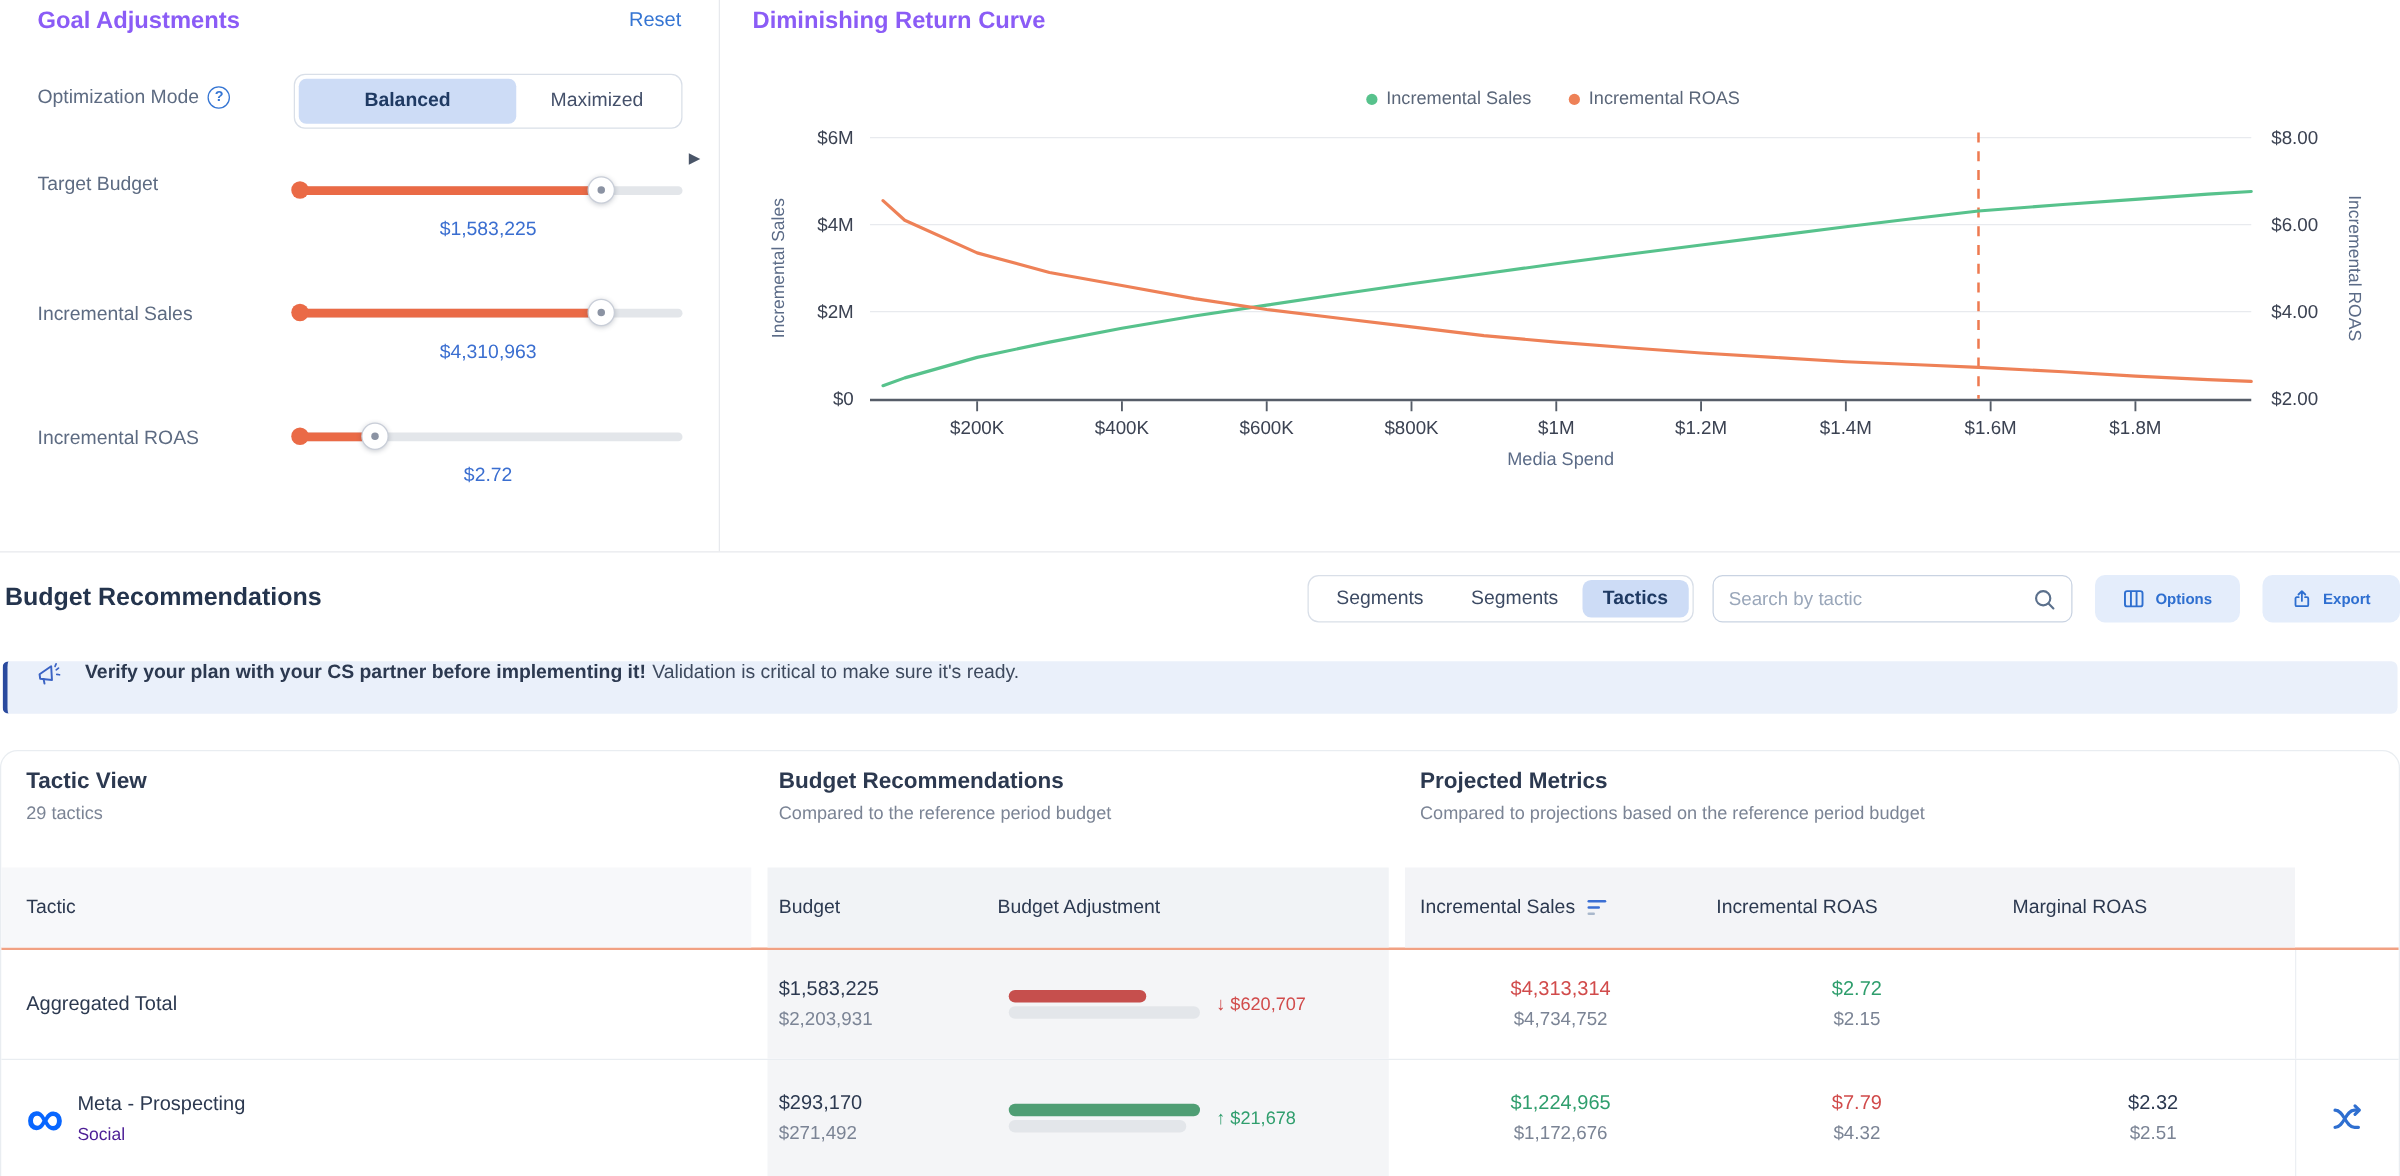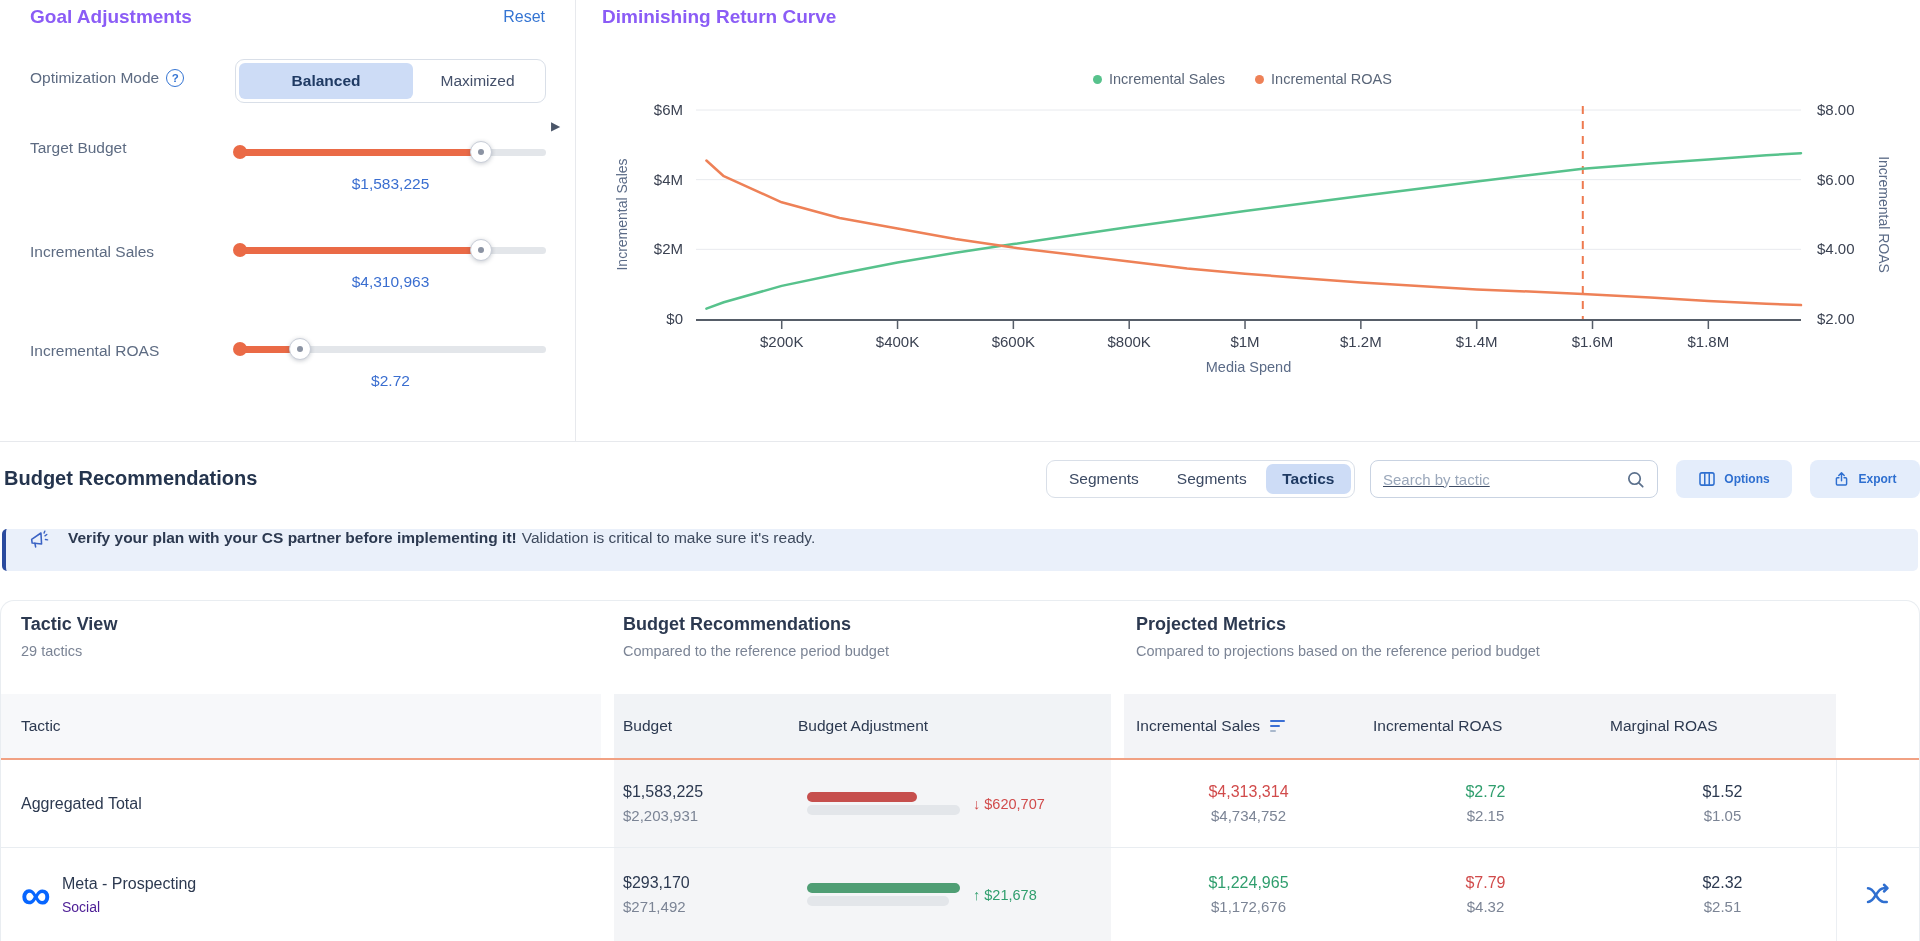--- a/index.html
+++ b/index.html
@@ -43,21 +43,21 @@
   .legend-item .dot { width:9px; height:9px; border-radius:50%; }
 
   
   #mid-heading { position:absolute; left:4px; top:467px; font-size:20px; font-weight:700; color:#24344d; }
   #tabs { position:absolute; left:1046px; top:460px; width:309px; height:38px; border:1px solid #d9dfe8; border-radius:9px;
     background:#fff; display:flex; padding:3px; }
   .tab { flex:1.2; display:flex; align-items:center; justify-content:center; font-size:15.5px; color:#3c4a63; border-radius:7px; cursor:pointer; }
   .tab.active { background:#cddcf6; color:#1f3a63; font-weight:700; flex:0.95; }
   #search-box { position:absolute; left:1370px; top:460px; width:288px; height:38px; border:1px solid #c9d3e2; border-radius:8px;
     background:#fff; display:flex; align-items:center; padding:0 12px; }
-  #search-box input { flex:1; border:none; outline:none; font-size:15px; color:#3c4a63; font-family:inherit; background:transparent;text-decoration:underline; }
+  #search-box input { flex:1; border:none; outline:none; font-size:15px; color:#3c4a63; font-family:inherit; background:transparent; }
   #search-box input::placeholder { color:#9aa7ba; }
   .blue-btn { position:absolute; top:460px; height:38px; background:#e4edfb; border:none; border-radius:8px; color:#2e6fd0;
     font-size:12px; font-weight:600; font-family:inherit; display:flex; align-items:center; justify-content:center; gap:8px; cursor:pointer; }
   #options-btn { left:1676px; width:116px; }
   #export-btn { left:1810px; width:110px; }
 
   
   #alert { position:absolute; left:2px; top:529px; width:1916px; height:42px; background:#eaf0fa; border-left:4px solid #2a4a9e;
     border-radius:5px; display:flex; align-items:flex-start; }
   #alert .megaphone { margin:0 18px 0 22px; display:flex; }
@@ -324,24 +324,20 @@
       <div></div>
       <div class="dr-proj">
         <div class="col-m stack">
           <span class="l1 adj-delta-metric" style="color: rgb(209, 75, 75);">$4,313,314</span>
           <span class="l2">$4,734,752</span>
         </div>
         <div class="col-m stack">
           <span class="l1" style="color: rgb(47, 158, 109);">$2.72</span>
           <span class="l2">$2.15</span>
         </div>
-        <div class="col-m stack">
-          <span class="l1">$1.52</span>
-          <span class="l2">$1.05</span>
-        </div>
       </div>
       <div class="dr-action"></div>
     </div>
 
     <div class="band data-row" style="height:93px; border-bottom:none;">
       <div class="dr-tactic">
         <span class="meta-logo">∞</span>
         <span class="stack" style="gap:0;">
           <span class="row-name">Meta - Prospecting</span>
           <span class="row-sub">Social</span>

